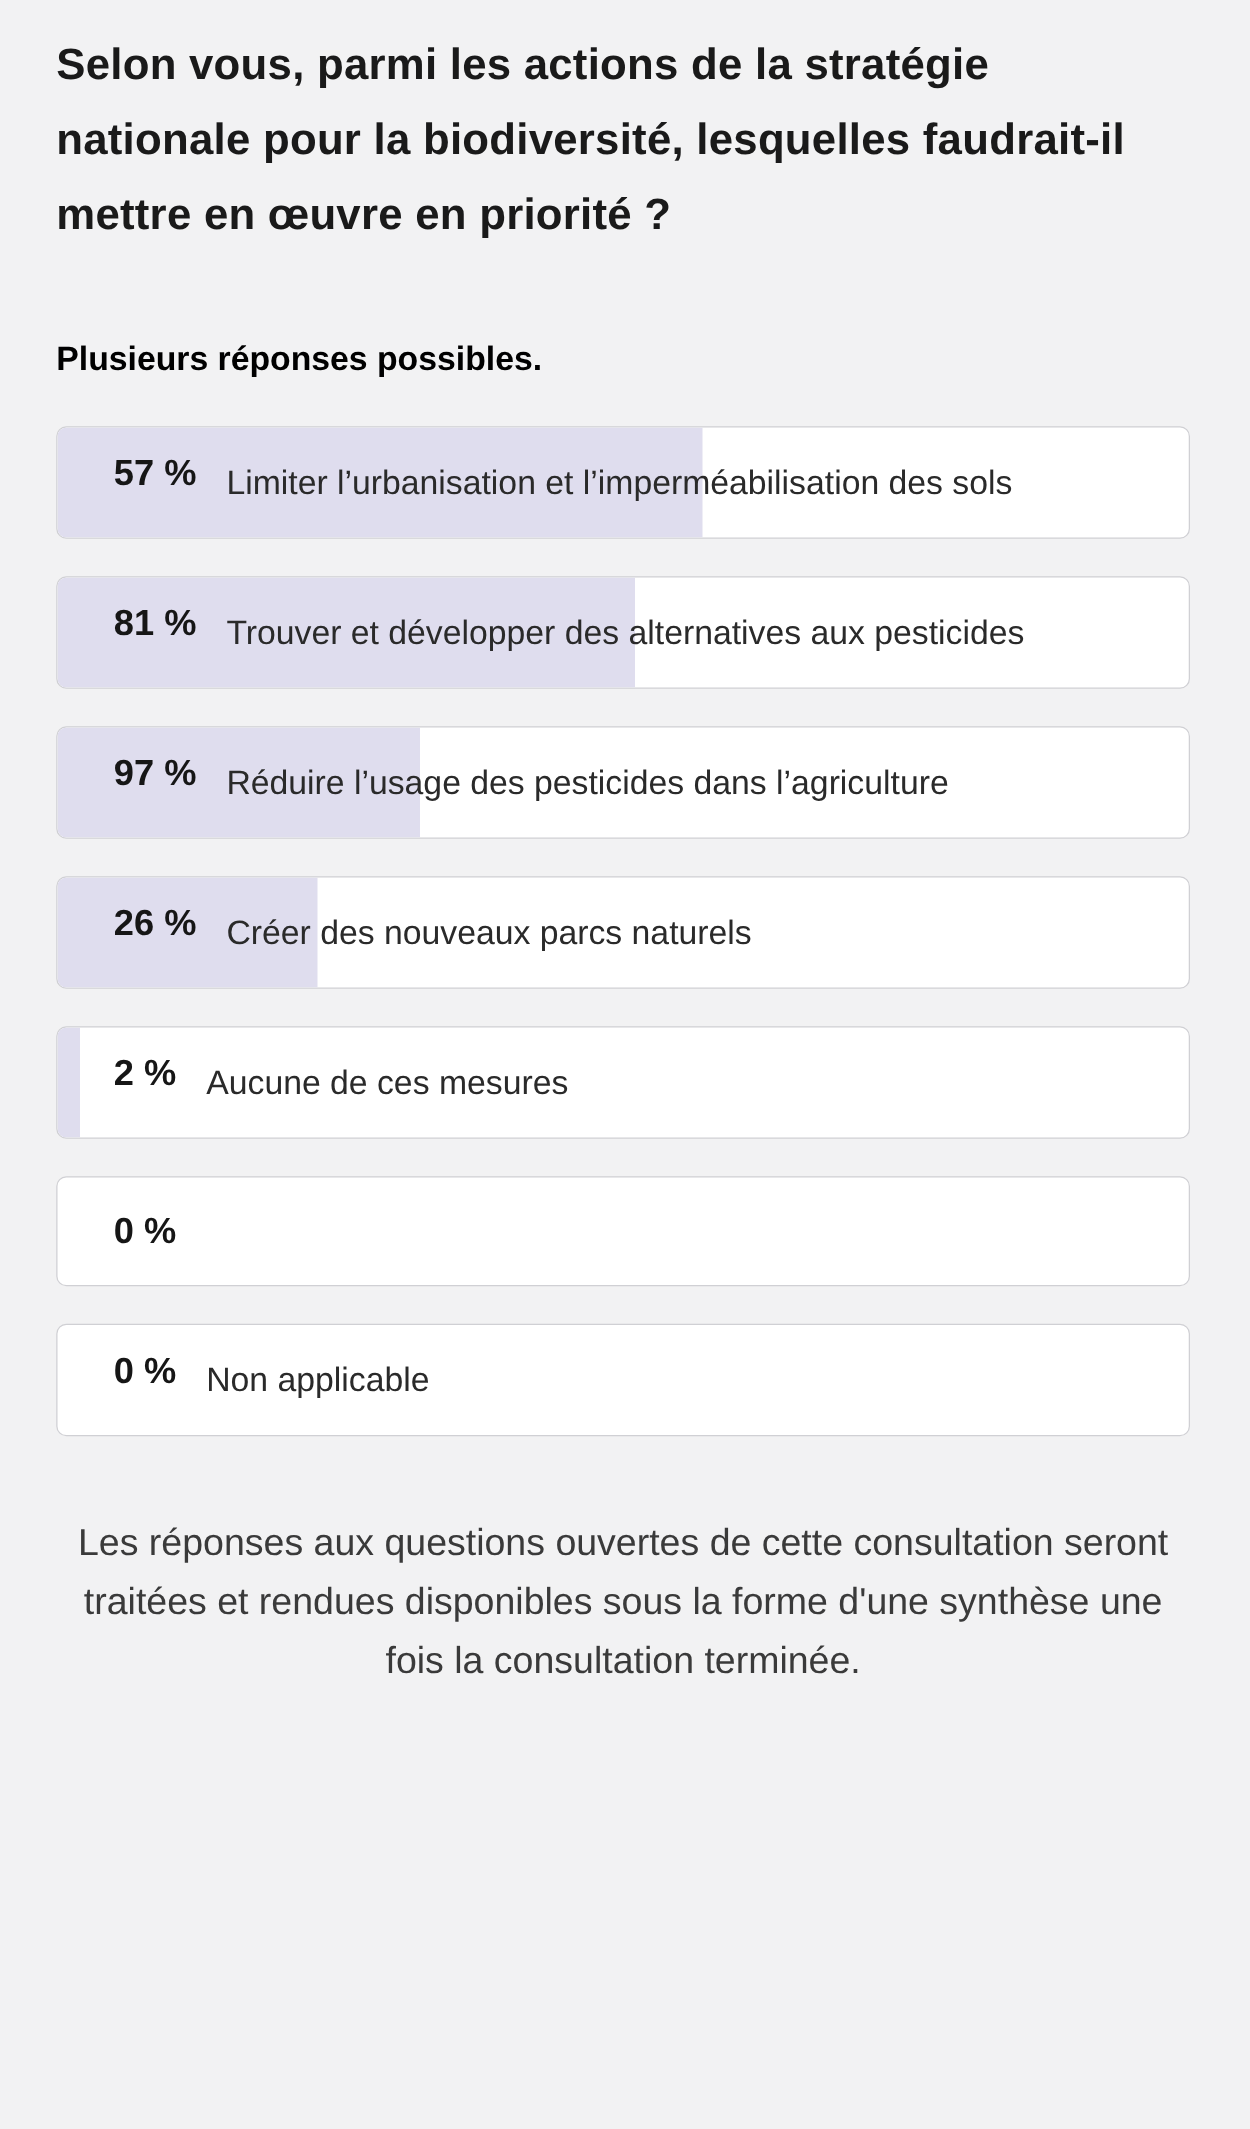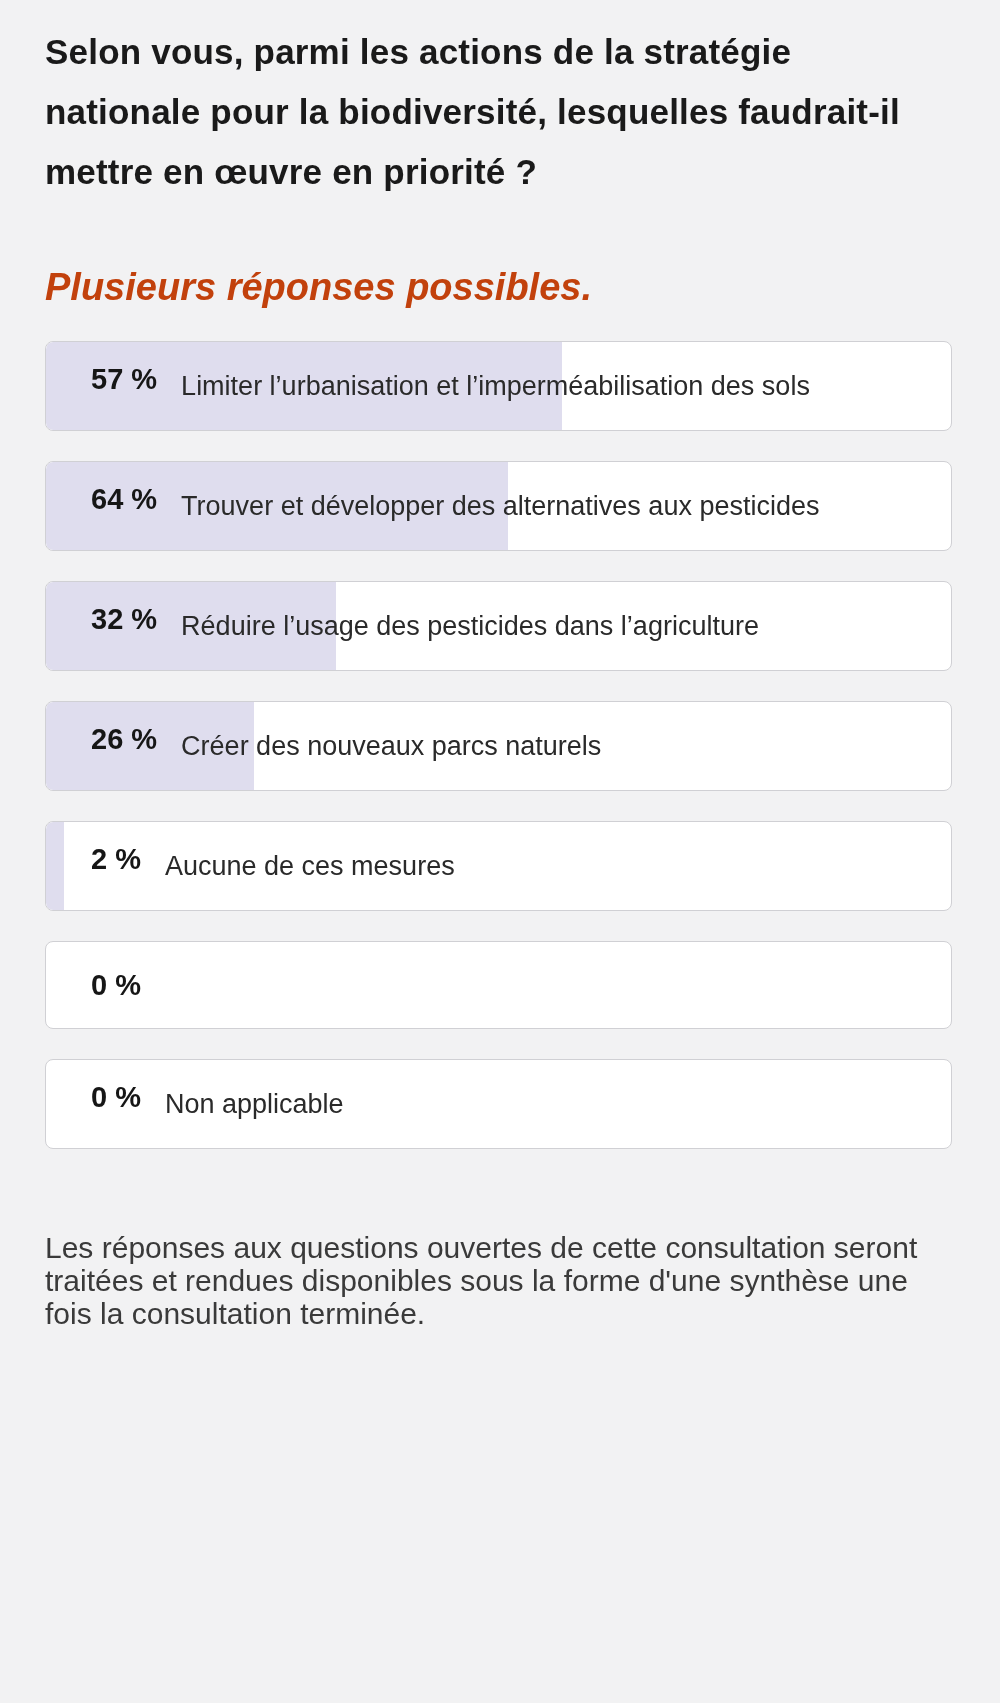--- a/index.html
+++ b/index.html
@@ -17,25 +17,24 @@
   .q-title {
     margin: 0;
     font-size: 35px;
     line-height: 60px;
     font-weight: 700;
     letter-spacing: 0.2px;
     color: #1a1a1a;
   }
   .q-hint {
     margin: 64px 0 0 0;
-    font-size: 38px;
+    font-size: 27px;
     line-height: 42px;
     font-weight: 700;
-    color: #c2410c;
-    font-style: italic;
+    color: #000000;
   }
   .results {
     margin-top: 33px;
     display: flex;
     flex-direction: column;
     gap: 30px;
   }
   .card {
     position: relative;
     box-sizing: border-box;
@@ -69,25 +68,26 @@
     color: #161616;
     white-space: nowrap;
   }
   .lbl {
     font-size: 27px;
     line-height: 46px;
     color: #2a2a2a;
     max-width: 700px;
   }
   .footer-note {
-    margin: 82px 0 0 0;
+    margin: 62px 0 0 0;
     max-width: 910px;
     font-size: 30px;
-    line-height: 33px;
+    line-height: 47px;
     color: #3a3a3a;
+    text-align: center;
   }
 </style>
 </head>
 <body>
 
 <div class="page">
 
   <h1 class="q-title">Selon vous, parmi les actions de la stratégie nationale pour la biodiversité, lesquelles faudrait-il mettre en œuvre en priorité ?</h1>
 
   <p class="q-hint">Plusieurs réponses possibles.</p>
@@ -97,29 +97,29 @@
     <div class="bar" style="width: 57%; background: rgb(223, 221, 238);"></div>
     <div class="content">
       <span class="pct">57 %</span>
       <span class="lbl">Limiter l’urbanisation et l’imperméabilisation des sols</span>
     </div>
   </div>
 
   <div class="card">
     <div class="bar" style="width: 51%; background: rgb(223, 221, 238);"></div>
     <div class="content">
-      <span class="pct">64 %</span>
+      <span class="pct">81 %</span>
       <span class="lbl">Trouver et développer des alternatives aux pesticides</span>
     </div>
   </div>
 
   <div class="card">
     <div class="bar" style="width: 32%; background: rgb(223, 221, 238);"></div>
     <div class="content">
-      <span class="pct">32 %</span>
+      <span class="pct">97 %</span>
       <span class="lbl">Réduire l’usage des pesticides dans l’agriculture</span>
     </div>
   </div>
 
   <div class="card">
     <div class="bar" style="width: 23%; background: rgb(223, 221, 238);"></div>
     <div class="content">
       <span class="pct">26 %</span>
       <span class="lbl">Créer des nouveaux parcs naturels</span>
     </div>

